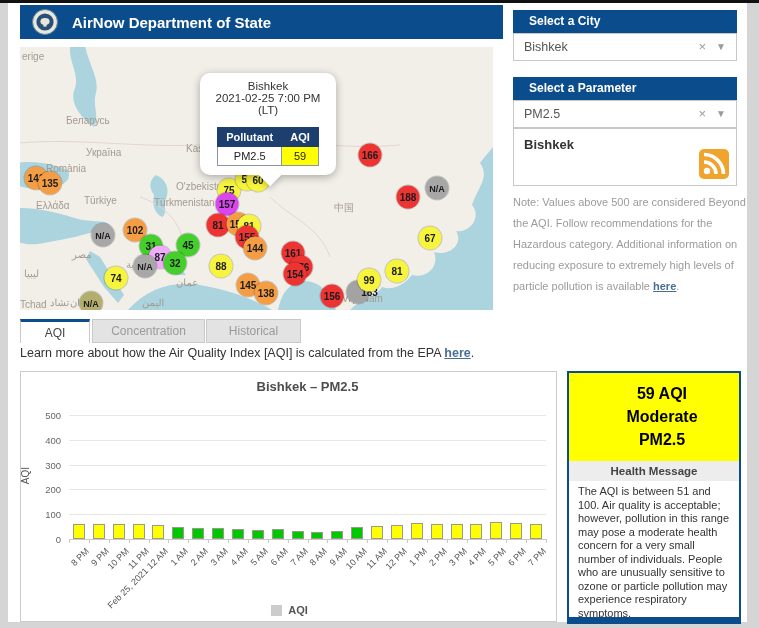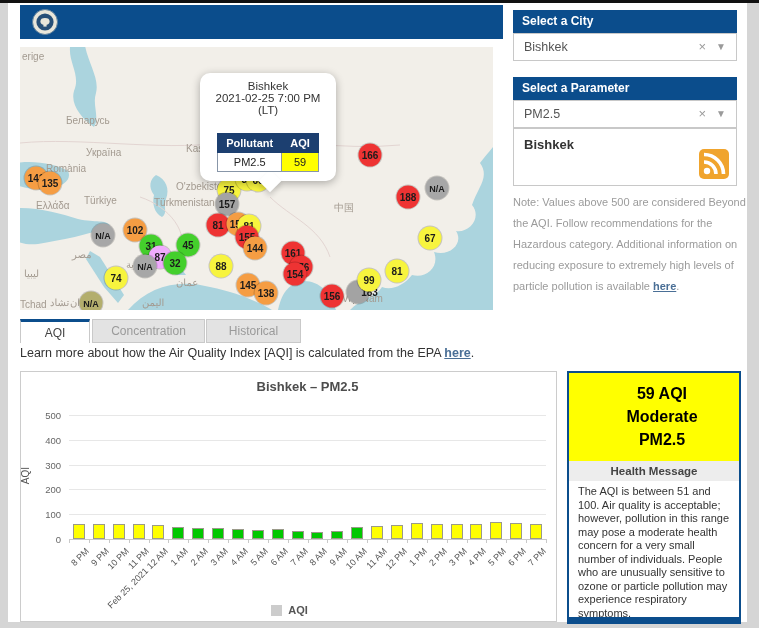--- a/index.html
+++ b/index.html
@@ -9,21 +9,21 @@
   .topstrip { position:absolute; left:0; top:0; width:759px; height:3px; background:#111; }
 
   
   .hdr { position:absolute; left:12px; top:2px; width:483px; height:34px; background:#0b4d8c;
     display:flex; align-items:center; }
   .hdr .seal { margin-left:12px; width:26px; height:26px; flex:0 0 auto; }
   .hdr .title { color:#fff; font-weight:bold; font-size:15px; margin-left:14px; }
 
   
   .sb-head { position:absolute; width:224px; height:23px; background:#0b4d8c; color:#fff;
-    font-size:12px; font-weight:bold; line-height:23px; padding-left:9px; }
+    font-size:12px; font-weight:bold; line-height:23px; padding-left:16px; }
   .sb-select { position:absolute; width:224px; height:28px; background:#fff; border:1px solid #c8c8c8;
     font-size:12.5px; color:#555; line-height:26px; padding-left:10px; cursor:pointer; }
   .sb-select .ic { position:absolute; top:0; color:#9a9a9a; font-size:13px; line-height:26px; }
   .feedbox { position:absolute; left:505px; top:125px; width:224px; height:58px; background:#fff;
     border:1px solid #c8c8c8; }
   .feedbox .city { position:absolute; left:10px; top:8px; font-size:13px; font-weight:bold; color:#333; }
   .feedbox svg { position:absolute; right:7px; bottom:6px; }
   .note { position:absolute; left:505px; top:189px; width:238px; font-size:11px; color:#9b9b9b;
     line-height:21px; }
   .note a, .epa a { color:#4a6f96; font-weight:bold; text-decoration:underline; cursor:pointer; }
@@ -35,21 +35,21 @@
   .marker { position:absolute; width:23px; height:23px; border-radius:50%; transform:translate(-50%,-50%);
     display:flex; align-items:center; justify-content:center; font-size:10px; font-weight:bold;
     color:#1c1c1c; box-shadow:0 0 0 1px rgba(0,0,0,0.18); cursor:pointer; }
 
   
   .popup { position:absolute; left:180px; top:26px; width:136px; background:#fff; border-radius:10px;
     box-shadow:0 2px 8px rgba(0,0,0,0.3); padding:7px 6px 9px; text-align:center; z-index:5; }
   .popup:after { content:""; position:absolute; left:62px; bottom:-8px; width:16px; height:16px;
     background:#fff; transform:rotate(45deg); box-shadow:3px 3px 5px rgba(0,0,0,0.15); }
   .popup .l1 { font-size:11.5px; color:#333; }
-  .popup table { margin:17px auto 0; border-collapse:collapse; font-size:11px; position:relative; z-index:2; }
+  .popup table { margin:11px auto 0; border-collapse:collapse; font-size:11px; position:relative; z-index:2; }
   .popup th { background:#1c3f70; color:#fff; font-weight:bold; padding:3px 8px; border:1px solid #1c3f70; }
   .popup td { padding:3px 8px; border:1px solid #8896a8; color:#222; }
   .popup td.aqi { background:#ffff00; }
 
   
   .tab { position:absolute; top:316px; height:24px; font-size:12px; text-align:center; line-height:22px;
     border:1px solid #c9c9c9; cursor:pointer; }
   .tab.active { background:#fff; border-top:3px solid #0b4d8c; border-bottom:none; color:#444; font-weight:normal; }
   .tab.idle { background:#e3e3e3; color:#9a9a9a; }
   .epa { position:absolute; left:12px; top:343px; font-size:12.5px; color:#333; }
@@ -94,20 +94,21 @@
 <div class="page">
 
   <div class="hdr">
     <svg class="seal" viewBox="0 0 26 26">
       <circle cx="13" cy="13" r="12.5" fill="#e9e6da"></circle>
       <circle cx="13" cy="13" r="12.5" fill="none" stroke="#5d7f9c" stroke-width="1"></circle>
       <circle cx="13" cy="13" r="8.6" fill="#274f77"></circle>
       <ellipse cx="13" cy="12.4" rx="4.6" ry="3.4" fill="#e9e6da"></ellipse>
       <rect x="11.4" y="14.2" width="3.2" height="3.4" fill="#e9e6da"></rect>
     </svg>
+    <div class="title">AirNow Department of State</div>
   </div>
 
   <div class="sb-head" style="left:505px;top:7px;">Select a City</div>
   <div class="sb-select" style="left:505px;top:30px;">
     <span>Bishkek</span>
     <span class="ic" style="right:30px;">×</span>
     <span class="ic" style="right:10px;font-size:10px;">▼</span>
   </div>
   <div class="sb-head" style="left:505px;top:74px;">Select a Parameter</div>
   <div class="sb-select" style="left:505px;top:97px;">
@@ -175,21 +176,21 @@
         <div class="marker" style="left: 83px; top: 188px; background: rgb(167, 167, 167); font-size: 9px;">N/A</div>
         <div class="marker" style="left: 115px; top: 183px; background: rgb(245, 157, 67);">102</div>
         <div class="marker" style="left: 168px; top: 160px; background: rgb(68, 207, 44); margin-top: 38px;">45</div>
         <div class="marker" style="left: 131px; top: 199px; background: rgb(68, 207, 44);">31</div>
         <div class="marker" style="left: 140px; top: 210px; background: #f0abfc;">87</div>
         <div class="marker" style="left: 125px; top: 219px; background: rgb(167, 167, 167); font-size: 9px;">N/A</div>
         <div class="marker" style="left: 155px; top: 216px; background: rgb(68, 207, 44);">32</div>
         <div class="marker" style="left: 96px; top: 231px; background: rgb(247, 244, 62);">74</div>
         <div class="marker" style="left: 71px; top: 256px; background: rgb(179, 174, 109); font-size: 9px;">N/A</div>
         <div class="marker" style="left: 209px; top: 143px; background: rgb(247, 244, 62);">75</div>
-        <div class="marker" style="left: 207px; top: 157px; background: #a3a3a3;">157</div>
+        <div class="marker" style="left: 207px; top: 157px; background: #d946ef;">157</div>
         <div class="marker" style="left: 198px; top: 178px; background: rgb(238, 51, 51);">81</div>
         <div class="marker" style="left: 218px; top: 177px; background: rgb(245, 157, 67);">158</div>
         <div class="marker" style="left: 229px; top: 179px; background: rgb(247, 244, 62);">81</div>
         <div class="marker" style="left: 227px; top: 190px; background: rgb(238, 51, 51);">155</div>
         <div class="marker" style="left: 235px; top: 201px; background: rgb(245, 157, 67);">144</div>
         <div class="marker" style="left: 201px; top: 219px; background: rgb(247, 244, 62);">88</div>
         <div class="marker" style="left: 273px; top: 206px; background: rgb(238, 51, 51);">161</div>
         <div class="marker" style="left: 281px; top: 220px; background: rgb(238, 51, 51);">176</div>
         <div class="marker" style="left: 275px; top: 227px; background: rgb(238, 51, 51);">154</div>
         <div class="marker" style="left: 228px; top: 238px; background: rgb(245, 157, 67);">145</div>

